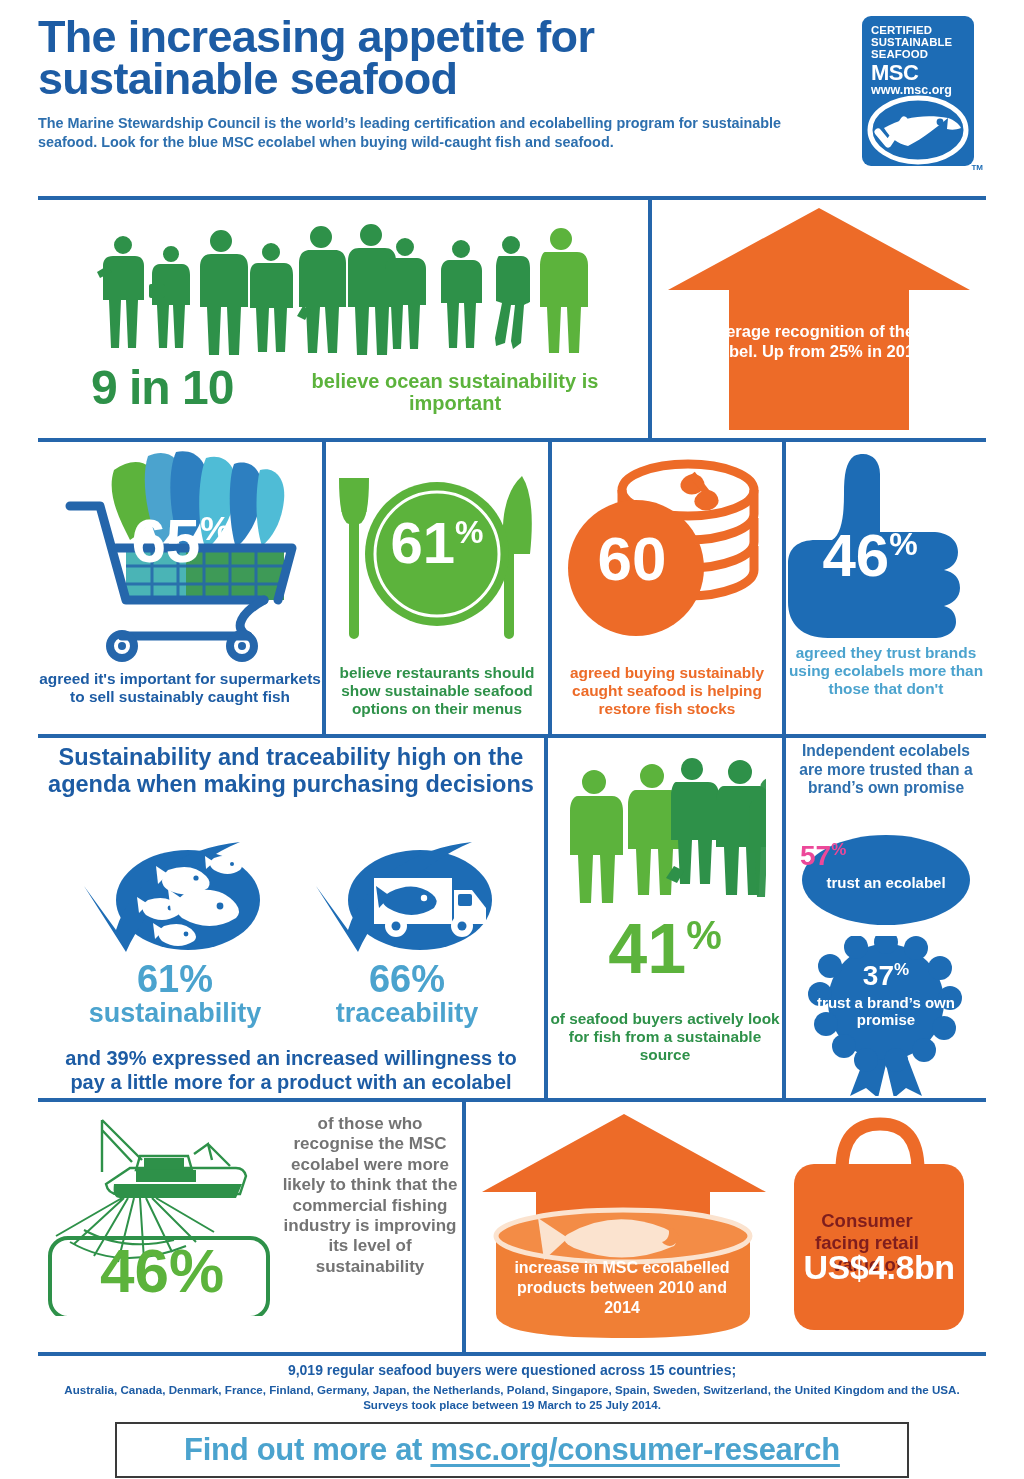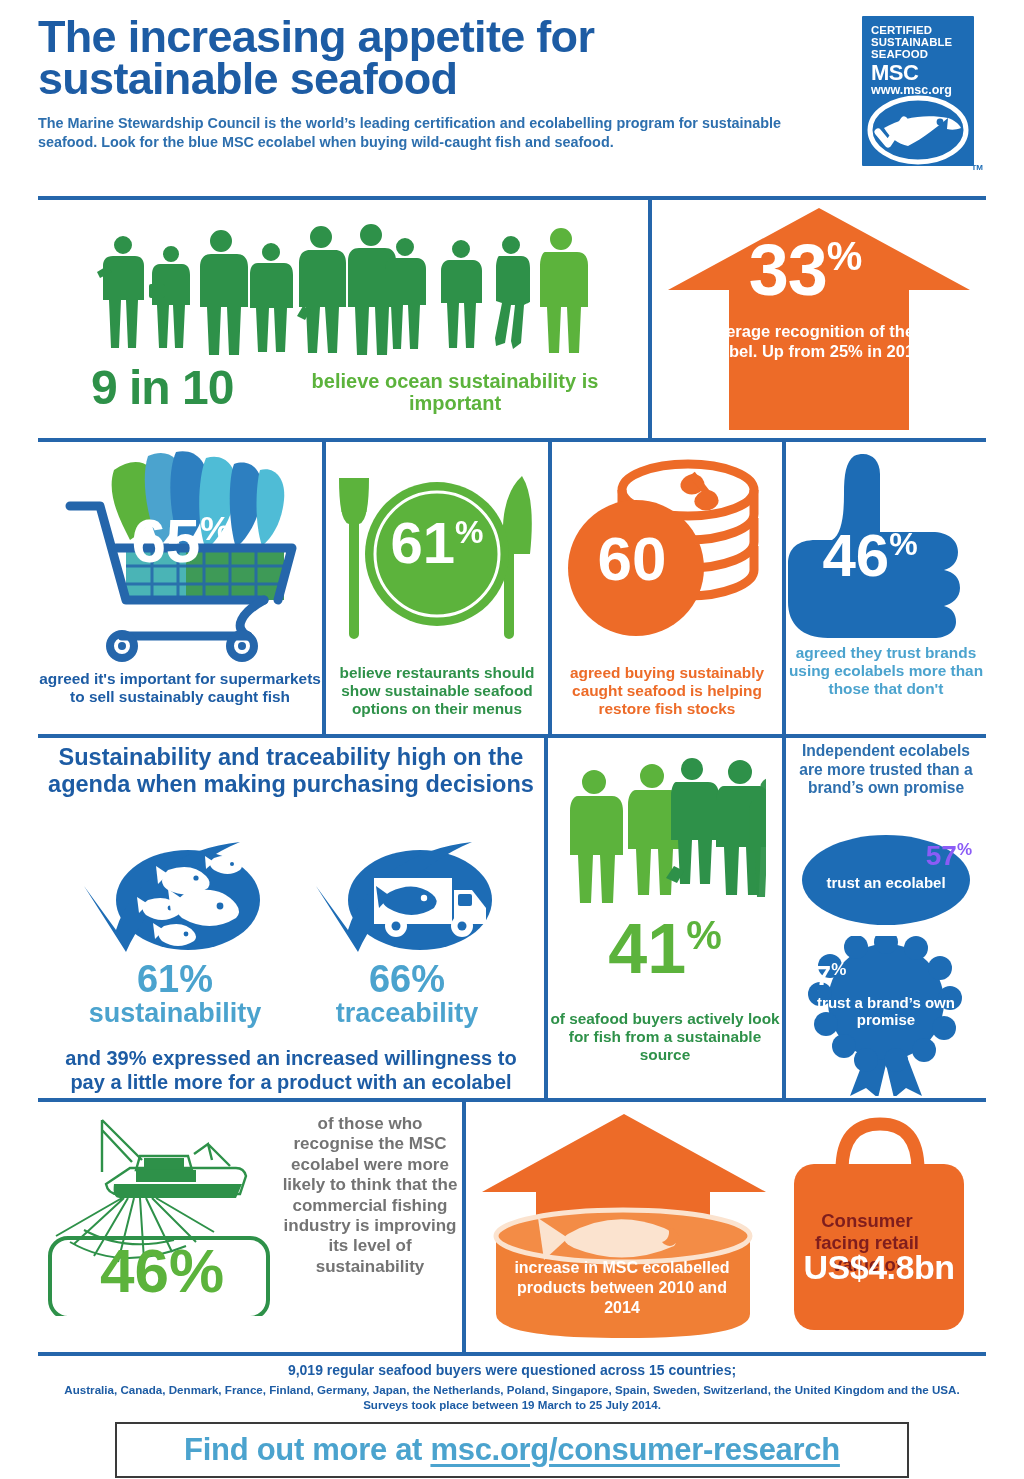--- a/index.html
+++ b/index.html
@@ -11,21 +11,21 @@
   .c-blue{color:#1d5ca4;}
   .c-lblue{color:#4ba3ce;}
   .c-green{color:#2e9149;}
   .c-orange{color:#ed6b28;}
 
   
   .header{position:absolute;left:38px;top:16px;width:948px;height:180px;}
   .title{font-size:45px;line-height:0.93;font-weight:bold;color:#1d5ca4;letter-spacing:-0.7px;width:690px;}
   .subtitle{margin-top:14px;font-size:14.4px;line-height:1.33;font-weight:bold;color:#2d6fae;width:772px;}
   .msc-logo{position:absolute;right:2px;top:0px;width:122px;height:155px;}
-  .msc-box{width:112px;height:150px;background:#1d6cb5;border-radius:1px;position:relative;overflow:hidden;}
+  .msc-box{width:112px;height:150px;background:#1d6cb5;border-radius:9px;position:relative;overflow:hidden;}
   .msc-cert{position:absolute;left:9px;top:9px;font-size:11.4px;line-height:1.04;font-weight:bold;color:#fff;letter-spacing:0.1px;}
   .msc-abbr{position:absolute;left:9px;top:46px;font-size:22px;font-weight:bold;color:#ffffff;line-height:1;letter-spacing:-0.5px;}
   .msc-url{position:absolute;left:9px;top:68px;font-size:12.5px;font-weight:bold;color:#fff;line-height:1;}
   .msc-mark{position:absolute;left:2px;top:78px;width:108px;height:72px;}
   .msc-tm{position:absolute;right:1px;bottom:-1px;font-size:8px;font-weight:bold;color:#1d6cb5;}
 
   
   .frame{position:absolute;left:38px;top:196px;width:948px;height:1160px;}
   .hrule{position:absolute;background:#2566ab;height:4px;left:0;width:948px;}
   .vrule{position:absolute;background:#2566ab;width:4px;}
@@ -159,21 +159,20 @@
         </g>
       </svg>
       <div class="nineinten">9 in 10</div>
       <div class="believe">believe ocean sustainability is important</div>
     </div>
 
     <div class="cell r1right">
       <svg class="arrow-up" viewBox="0 0 306 226">
         <path d="M153 2 L304 84 L243 84 L243 224 L63 224 L63 84 L2 84 Z" fill="#ed6b28"></path>
       </svg>
-      <div class="arrow-num"><span>33</span><sup>%</sup></div>
       <div class="arrow-txt">global average recognition of the MSC ecolabel.
 Up from 25% in 2010</div>
     </div>
 
     <div class="cell r2 r2a">
       <svg style="position:absolute;left:18px;top:8px;width:250px;height:212px;" viewBox="0 0 250 212">
         <g>
           <path d="M58 20 C78 6 96 10 104 34 C108 54 96 76 74 90 C64 70 50 44 58 20Z" fill="#5cb33c"></path>
           <path d="M92 6 C110 -2 124 6 128 28 C132 52 122 78 104 96 C92 72 84 30 92 6Z" fill="#4ba3ce"></path>
           <path d="M120 2 C140 -2 152 12 152 34 C152 60 142 84 126 100 C114 74 110 24 120 2Z" fill="#2d7fc0"></path>
@@ -335,21 +334,21 @@
       <div class="cap c-green" style="top:272px;">of seafood buyers actively look for fish from a sustainable source</div>
     </div>
 
     <div class="cell r3 r3c">
       <div class="r3ctitle">Independent ecolabels are more trusted than a brand’s own promise</div>
 
       <div style="position:absolute;left:14px;top:96px;width:172px;height:92px;">
         <svg style="position:absolute;inset:0;width:172px;height:92px;" viewBox="0 0 172 92">
           <ellipse cx="86" cy="46" rx="84" ry="45" fill="#1d6cb5"></ellipse>
         </svg>
-        <div style="position:absolute;left:0;top:8px;width:172px;text-align:right;font-size:28px;font-weight:bold;color:#8b5cf6;line-height:1;"><span>57</span><sup style="font-size:17px;vertical-align:super;line-height:0;">%</sup></div>
+        <div style="position:absolute;left:0;top:8px;width:172px;text-align:left;font-size:28px;font-weight:bold;color:#ec4899;line-height:1;"><span>57</span><sup style="font-size:17px;vertical-align:super;line-height:0;">%</sup></div>
         <div style="position:absolute;left:0;top:40px;width:172px;text-align:center;font-size:15px;line-height:1.15;font-weight:bold;color:#fff;">trust an ecolabel</div>
       </div>
 
       <div style="position:absolute;left:14px;top:198px;width:172px;height:160px;">
         <svg style="position:absolute;inset:0;width:172px;height:160px;" viewBox="0 0 172 160">
           <g fill="#1d6cb5">
             <path d="M66 118 L50 160 L66 152 L78 162 L88 120z"></path>
             <path d="M106 118 L122 160 L106 152 L94 162 L84 120z"></path>
           </g>
           <g fill="#1d6cb5">
@@ -364,21 +363,21 @@
               <circle cx="96" cy="124" r="12"></circle>
                 <circle cx="66" cy="124" r="12"></circle>
                 <circle cx="44" cy="110" r="12"></circle>
               <circle cx="26" cy="88" r="12"></circle>
                 <circle cx="20" cy="58" r="12"></circle>
                 <circle cx="30" cy="30" r="12"></circle>
               <circle cx="56" cy="11" r="12"></circle>
             </g>
           </g>
         </svg>
-        <div style="position:absolute;left:0;top:26px;width:172px;text-align:left;font-size:28px;font-weight:bold;color:#fff;line-height:1;"><span>37</span><sup style="font-size:17px;vertical-align:super;line-height:0;">%</sup></div>
+        <div style="position:absolute;left:0;top:26px;width:172px;text-align:center;font-size:28px;font-weight:bold;color:#fff;line-height:1;"><span>37</span><sup style="font-size:17px;vertical-align:super;line-height:0;">%</sup></div>
         <div style="position:absolute;left:8px;top:58px;width:156px;text-align:center;font-size:15px;line-height:1.15;font-weight:bold;color:#fff;">trust a brand’s own promise</div>
       </div>
     </div>
 
     <div class="cell r4 r4a">
       <svg style="position:absolute;left:6px;top:8px;width:236px;height:206px;" viewBox="0 0 236 206">
         <g fill="none" stroke="#2e9149" stroke-width="2.4">
           <path d="M58 10 L58 62 M58 10 L98 50 M58 20 L88 52"></path>
           <path d="M96 46 h48 l4 14 h-56z"></path>
           <path d="M86 58 h106 q8 0 10 8 l-6 18 H74 q-10 0 -12 -10z"></path>

